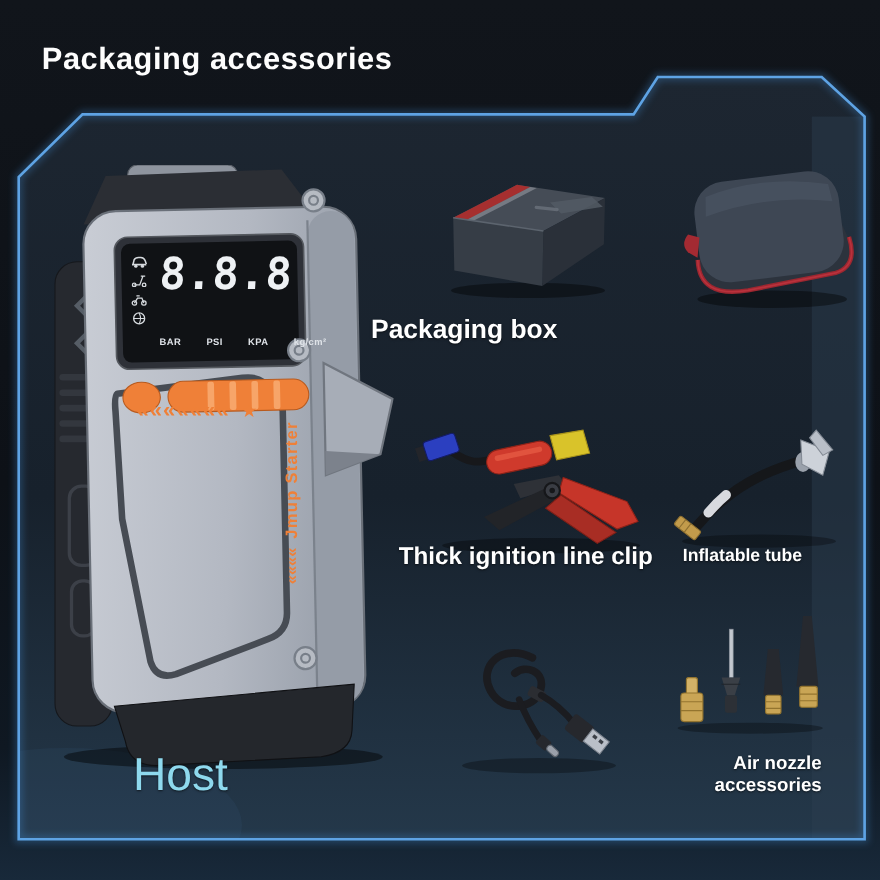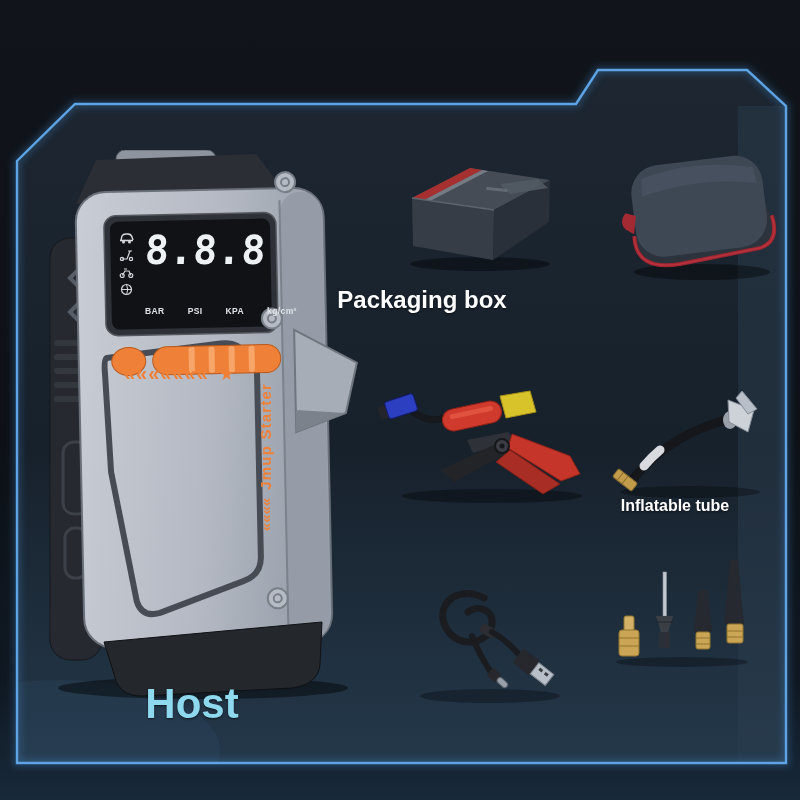--- a/index.html
+++ b/index.html
@@ -13,21 +13,21 @@
   svg{display:block;}
   .abs{position:absolute;}
   .page-title{
     left:38px;top:38px;color:#fdfdfd;font-size:28px;font-weight:bold;letter-spacing:.5px;
   }
   .cap{
     color:#ffffff;font-weight:bold;text-align:right;transform:translateX(-50%);
     text-shadow:0 1px 2px rgba(0,0,0,.6);white-space:nowrap;
   }
   .cap.wrap{white-space:normal;line-height:1.18;}
-  .host-label{color:#8ed9ee;font-size:42px;font-weight:bold;margin-left:28px;}
+  .host-label{color:#8ed9ee;font-size:42px;font-weight:normal;}
   
   .device{left:38px;top:150px;width:320px;height:550px;}
   .display-content{left:78px;top:74px;width:156px;height:102px;display:flex;}
   .mode-icons{width:20px;display:flex;flex-direction:column;gap:5px;padding-top:8px;align-items:center;}
   .digits{
     flex:1;text-align:center;color:#eef1f4;font-family:"DejaVu Sans Mono",monospace;
     font-weight:bold;font-size:40px;line-height:52px;letter-spacing:0px;transform:skewX(-3deg);
   }
   .display-bottom{position:absolute;left:8px;right:4px;bottom:6px;display:flex;align-items:center;gap:9px;}
   .units{display:flex;gap:11px;}
@@ -59,20 +59,21 @@
         <feGaussianBlur stdDeviation="3.5"></feGaussianBlur>
       </filter>
     </defs>
     <polygon points="75,104 576,104 598,70 747,70 786,106 786,763 17,763 17,161" fill="url(#panelFill)"></polygon>
     <rect x="738" y="106" width="48" height="657" fill="#2c3e50" opacity="0.45" clip-path="url(#panelClip)"></rect>
     <ellipse cx="60" cy="750" rx="160" ry="70" fill="#4a7fb0" opacity="0.08" clip-path="url(#panelClip)"></ellipse>
     <polygon points="75,104 576,104 598,70 747,70 786,106 786,763 17,763 17,161" fill="none" stroke="#3f86c8" stroke-width="7" opacity="0.35" filter="url(#softGlow)"></polygon>
     <polygon points="75,104 576,104 598,70 747,70 786,106 786,763 17,763 17,161" fill="none" stroke="#5ea3e4" stroke-width="2.4"></polygon>
   </svg>
 
+  <div class="abs page-title">Packaging accessories</div>
 
   <div class="abs device">
     <svg width="320" height="550" viewBox="0 0 320 550">
       <defs>
         <linearGradient id="bodyGrad" x1="0" y1="0" x2="1" y2="0.15">
           <stop offset="0" stop-color="#c9cdd5"></stop>
           <stop offset="0.6" stop-color="#b3b8c2"></stop>
           <stop offset="1" stop-color="#99a0ab"></stop>
         </linearGradient>
       </defs>
@@ -222,20 +223,21 @@
       <rect x="78" y="28" width="44" height="5" rx="2.5" fill="#e55a44" opacity="0.8"></rect>
     </g>
     <polygon points="128,14 158,9 164,30 134,36" fill="#d9c32a" stroke="#a8921a"></polygon>
     <polygon points="95,58 136,50 143,59 101,71" fill="#2e3137"></polygon>
     <polygon points="68,88 128,60 141,68 82,100" fill="#222428"></polygon>
     <polygon points="140,52 198,74 208,92 189,99 136,66" fill="#c63529" stroke="#8e2218"></polygon>
     <polygon points="138,68 188,102 171,112 124,80" fill="#a82d24" stroke="#7c1f17"></polygon>
     <circle cx="130" cy="64" r="7" fill="#3a3d44" stroke="#16171a" stroke-width="2"></circle>
     <circle cx="130" cy="64" r="2.5" fill="#16171a"></circle>
   </svg>
+  <div class="abs cap" style="left:478px;top:493px;font-size:22px">Thick ignition line clip</div>
 
   <svg class="abs" style="left:602px;top:386px" width="178" height="120" viewBox="0 0 178 120">
     <ellipse cx="88" cy="106" rx="70" ry="6" fill="rgba(0,0,0,0.3)"></ellipse>
     <path d="M30,94 C62,56 94,42 130,32" stroke="#15171a" stroke-width="9" fill="none" stroke-linecap="round"></path>
     <path d="M42,80 C48,73 52,69 58,64" stroke="#d8dadf" stroke-width="9" fill="none" stroke-linecap="round"></path>
     <g transform="rotate(38 24 96)">
       <rect x="10" y="90" width="24" height="10" rx="2" fill="#c29b4b" stroke="#8d6f30"></rect>
       <line x1="16" y1="90" x2="16" y2="100" stroke="#8d6f30"></line>
         <line x1="22" y1="90" x2="22" y2="100" stroke="#8d6f30"></line>
     </g>
@@ -283,16 +285,17 @@
       <line x1="88" y1="86" x2="102" y2="86" stroke="#93742f"></line>
         <line x1="88" y1="92" x2="102" y2="92" stroke="#93742f"></line>
     </g>
     <g>
       <polygon points="122,8 130,8 136,72 116,72" fill="#26292f"></polygon>
       <rect x="119" y="72" width="16" height="19" rx="2" fill="#c9a555" stroke="#93742f"></rect>
       <line x1="119" y1="79" x2="135" y2="79" stroke="#93742f"></line>
         <line x1="119" y1="85" x2="135" y2="85" stroke="#93742f"></line>
     </g>
   </svg>
+  <div class="abs cap wrap" style="left:687px;top:684px;font-size:17px;width:120px">Air nozzle accessories</div>
 
   <div class="abs cap host-label" style="left:164px;top:680px">Host</div>
 
 </div>
 
 </body></html>

